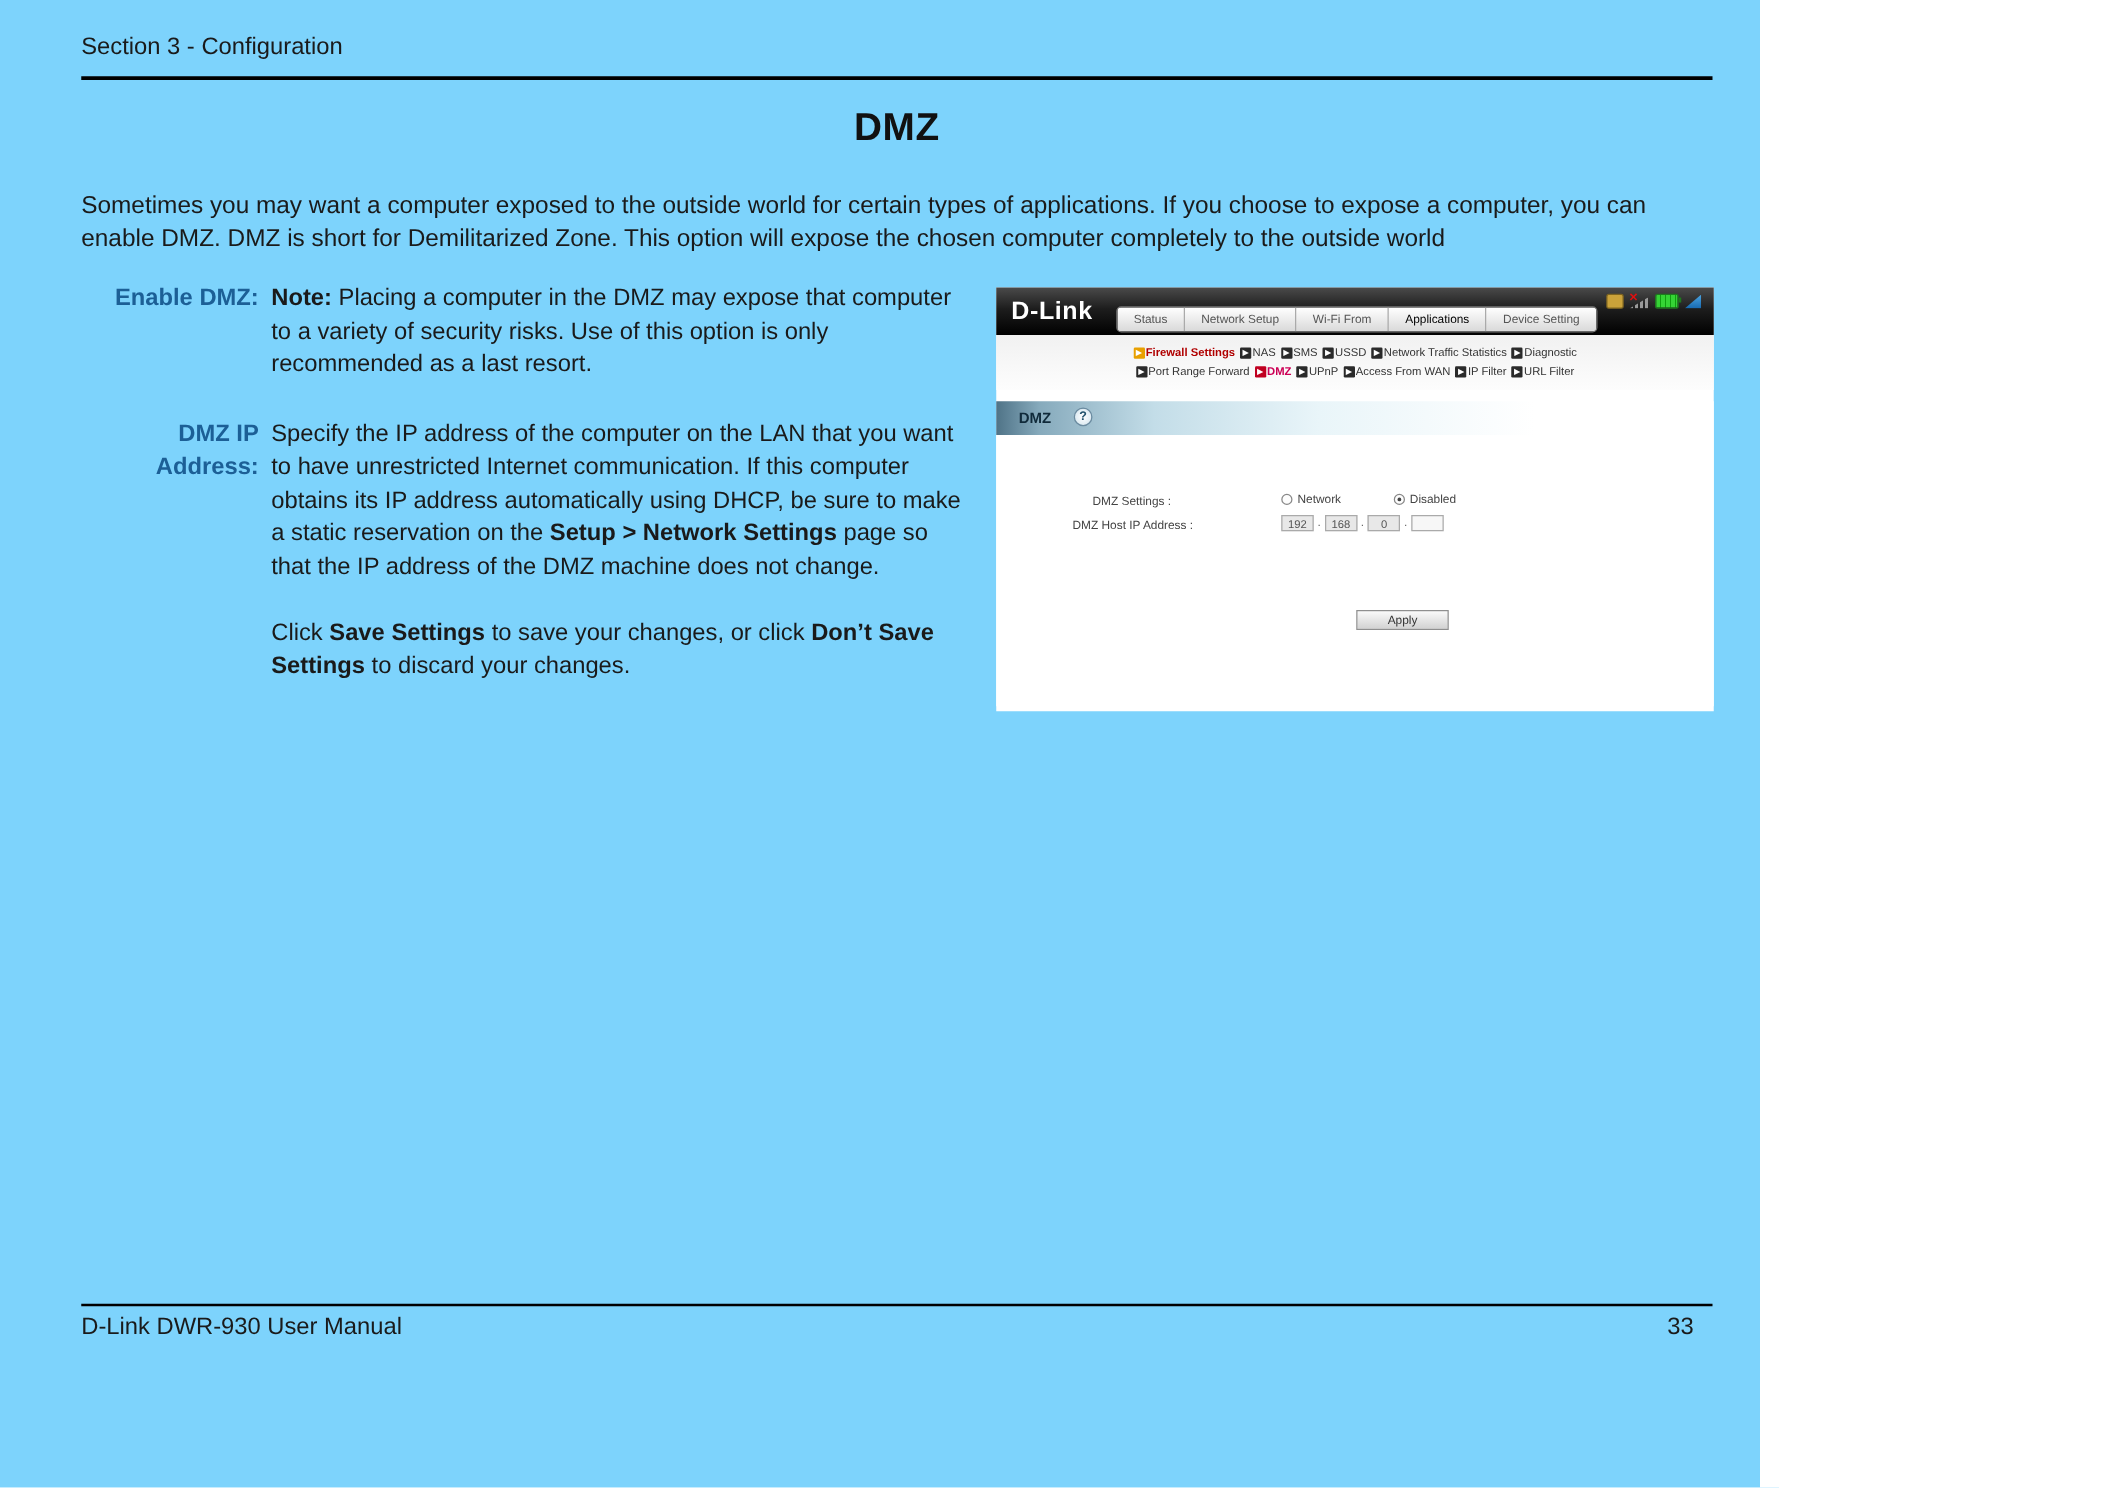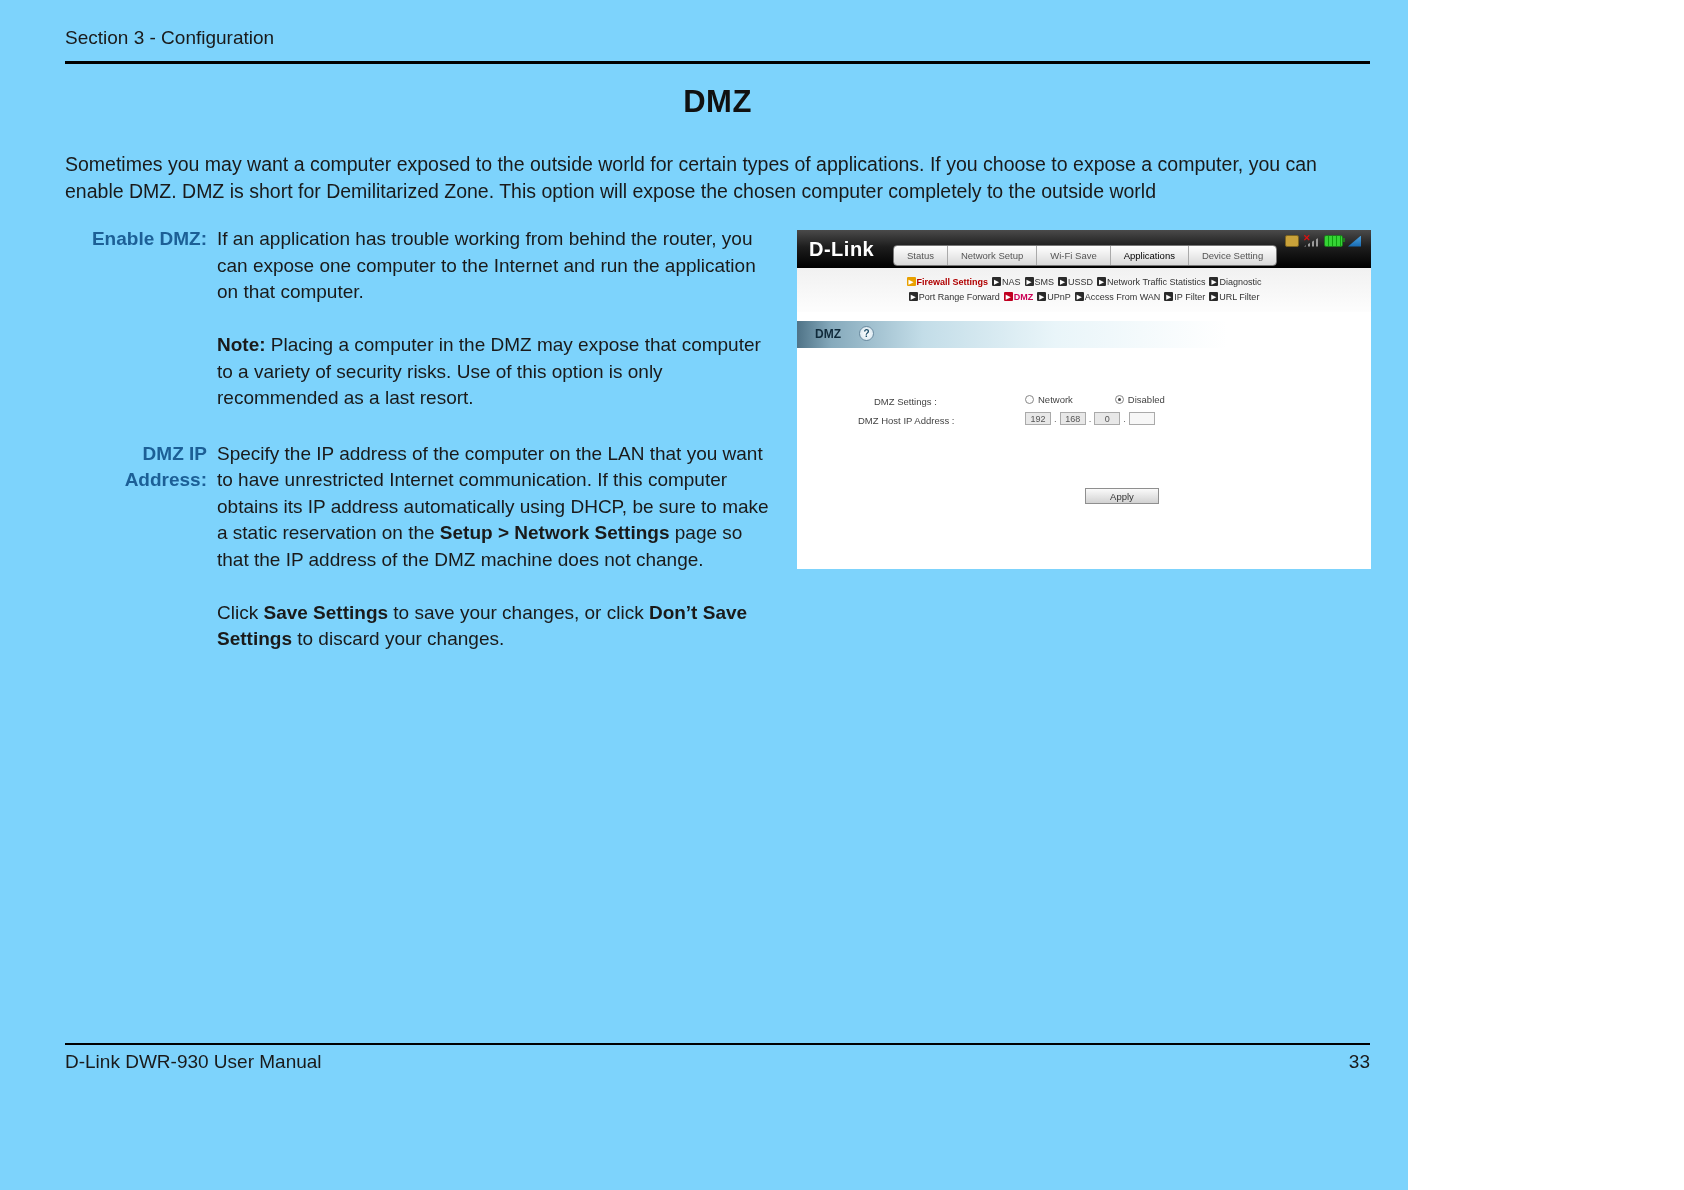--- a/index.html
+++ b/index.html
@@ -79,40 +79,39 @@
     font-size:9px;color:#555;text-align:center;padding:0;font-family:"Liberation Sans",sans-serif;}
   .ip-box.empty{background:#f7f7f7;}
   .ip-dot{color:#666;}
   .rt-apply-btn{position:absolute;left:288px;top:140px;width:74px;height:16px;
     background:linear-gradient(#fafafa,#d2d2d2);border:1px solid #8f8f8f;
     font-size:9.5px;color:#333;text-align:center;line-height:13px;font-family:"Liberation Sans",sans-serif;}
 
   
   .footer-rule{position:absolute;left:65px;top:1043px;width:1305px;height:2px;background:#000;}
   .footer-left{position:absolute;left:65px;top:1051px;font-size:19px;}
-  .footer-right{position:absolute;left:65px;top:1051px;width:1305px;text-align:right;font-size:19px;}
+  .footer-right{position:absolute;left:50px;top:1051px;width:1305px;text-align:right;font-size:19px;}
 </style>
 </head>
 <body>
 
 <div class="page">
 
   <div class="section-title">Section 3 - Configuration</div>
   <div class="header-rule"></div>
 
   <h1 class="doc-title">DMZ</h1>
 
   <p class="intro">Sometimes you may want a computer exposed to the outside world for certain types of applications. If you choose to expose a computer, you can enable DMZ. DMZ is short for Demilitarized Zone. This option will expose the chosen computer completely to the outside world</p>
 
   <div class="entries">
 
     <div class="entry">
       <div class="entry-label">Enable DMZ:</div>
       <div class="entry-text">
-        <p><span>If an application has trouble working from behind the router, you can expose one computer to the Internet and run the application on that computer.</span></p>
         <p><b>Note: </b><span>Placing a computer in the DMZ may expose that computer to a variety of security risks. Use of this option is only recommended as a last resort.</span></p>
       </div>
     </div>
 
     <div class="entry">
       <div class="entry-label">
         <span class="lbl-line">DMZ IP</span>
         <span class="lbl-line">Address:</span>
       </div>
       <div class="entry-text">
@@ -123,21 +122,21 @@
 
   </div>
 
   <div class="router-shot">
 
     <div class="rt-header">
       <span class="rt-logo">D-Link</span>
       <div class="rt-tabs">
         <span class="rt-tab">Status</span>
         <span class="rt-tab">Network Setup</span>
-        <span class="rt-tab">Wi-Fi Save</span>
+        <span class="rt-tab">Wi-Fi From</span>
         <span class="rt-tab active">Applications</span>
         <span class="rt-tab">Device Setting</span>
       </div>
       <div class="rt-status">
         <span class="ic-sim"></span>
         <span class="ic-nosig">
             <span class="bars"></span>
             <span class="x">✕</span>
           </span>
         <span class="ic-batt"></span>

